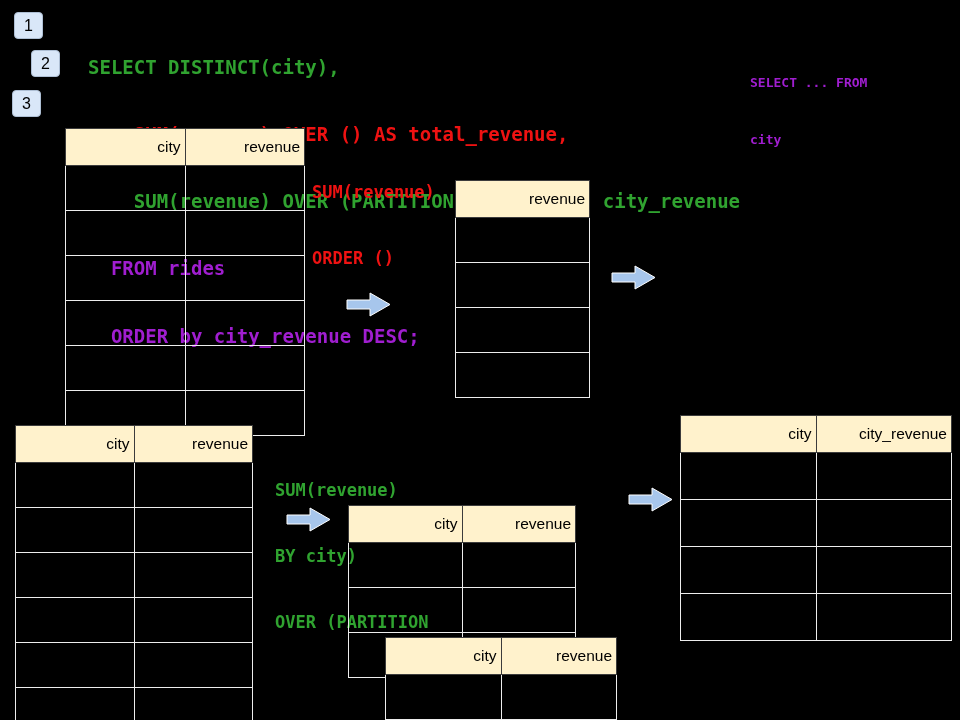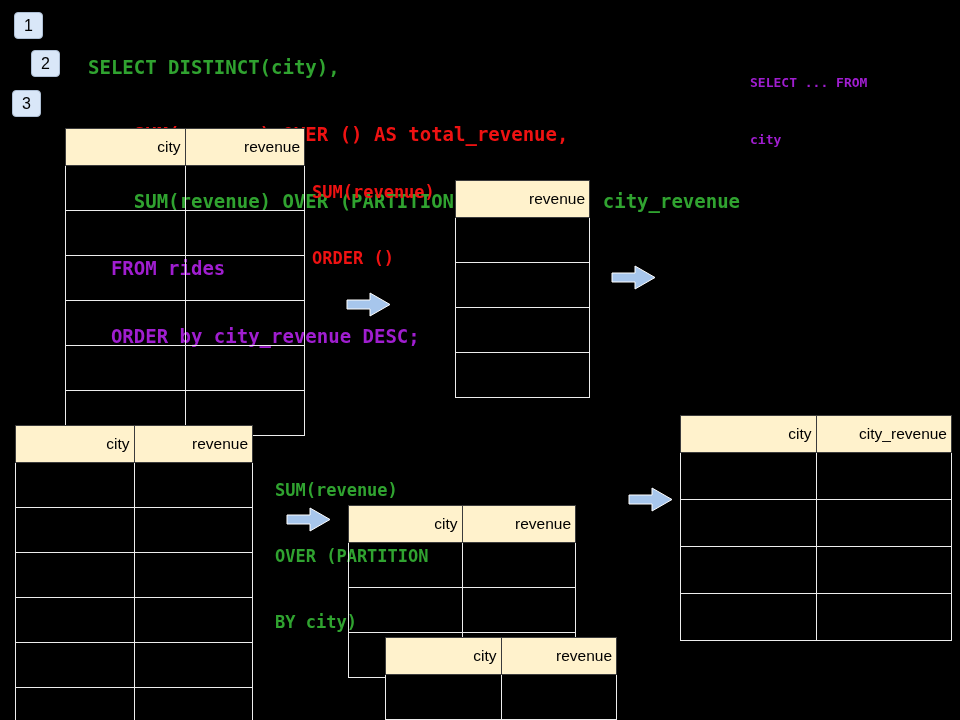--- a/index.html
+++ b/index.html
@@ -71,22 +71,22 @@
     <div>city</div>
   </div>
 
   <div class="abs code" id="label-total" style="color: rgb(239, 18, 18);">
     <div>SUM(revenue)</div>
     <div>ORDER ()</div>
   </div>
 
   <div class="abs code" id="label-partition" style="color: rgb(48, 163, 48);">
     <div>SUM(revenue)</div>
+    <div>BY city)</div>
     <div>OVER (PARTITION</div>
-    <div>BY city)</div>
   </div>
 
   <div class="abs tbl-host" id="tbl-source-top">
       <table class="tbl">
         <thead>
           <tr>
             <th>city</th>
             <th>revenue</th>
           </tr>
         </thead>

